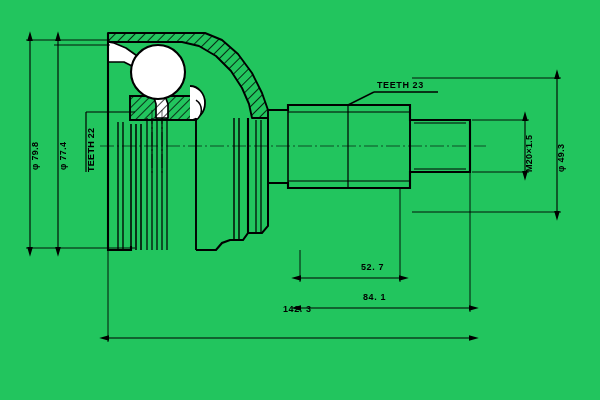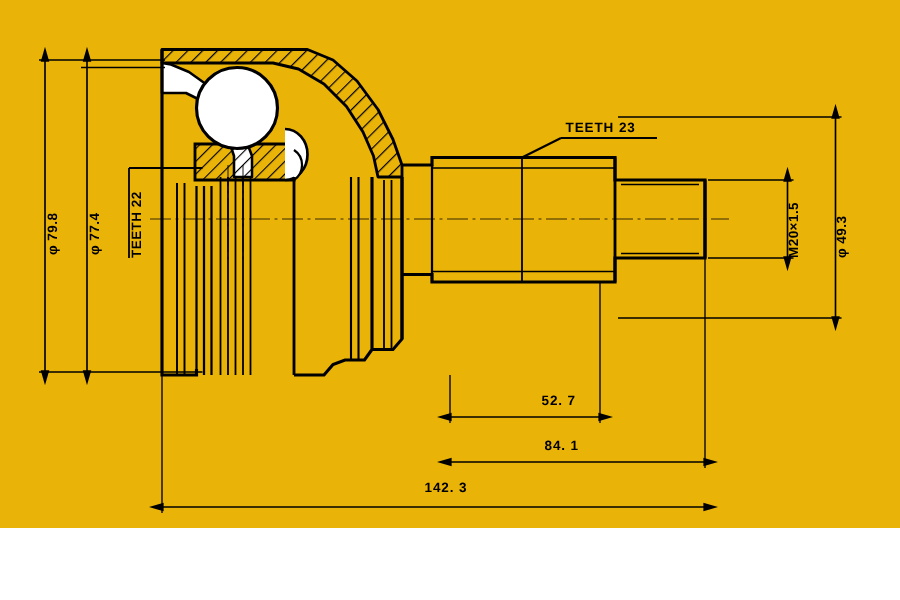--- a/index.html
+++ b/index.html
@@ -3,22 +3,22 @@
 <meta charset="utf-8">
 <style>
   html, body {
     margin: 0;
     padding: 0;
     background: #ffffff;
   }
   #sheet {
     position: relative;
     width: 600px;
-    height: 352px;
-    background: #eab308;
+    height: 400px;
+    background: #22c55e;
     font-family: "Liberation Sans", sans-serif;
     overflow: hidden;
   }
   #drawing-svg {
     position: absolute;
     left: 0;
     top: 0;
     width: 600px;
     height: 400px;
   }
@@ -151,15 +151,15 @@
   <div class="dim-label horiz" style="left:377px; top:80px;">TEETH 23</div>
 
   <div class="dim-label vert" style="left:524px; top:172px;">M20×1.5</div>
 
   <div class="dim-label vert" style="left:556px; top:172px;">φ 49.3</div>
 
   <div class="dim-label horiz" style="left:332px; top:262px;margin-left:29px;">52. 7</div>
 
   <div class="dim-label horiz" style="left:363px; top:292px;">84. 1</div>
 
-  <div class="dim-label horiz" style="left:283px; top:320px;">142. 3</div>
+  <div class="dim-label horiz" style="left:283px; top:304px;">142. 3</div>
 
 </div>
 
 </body></html>

